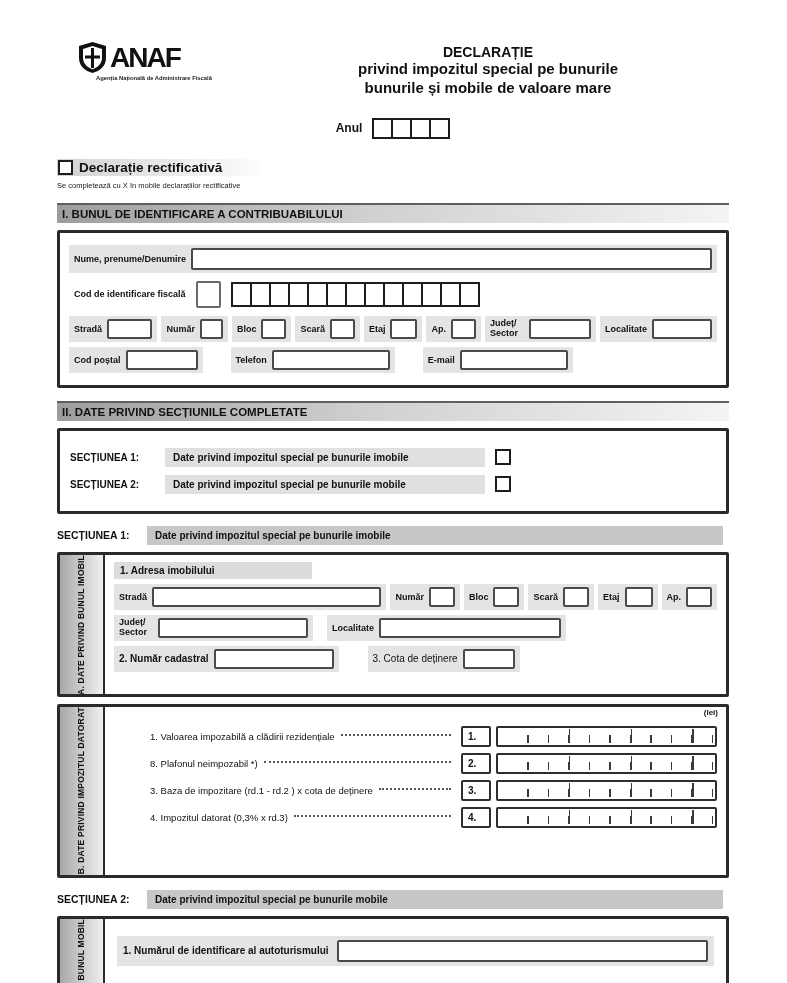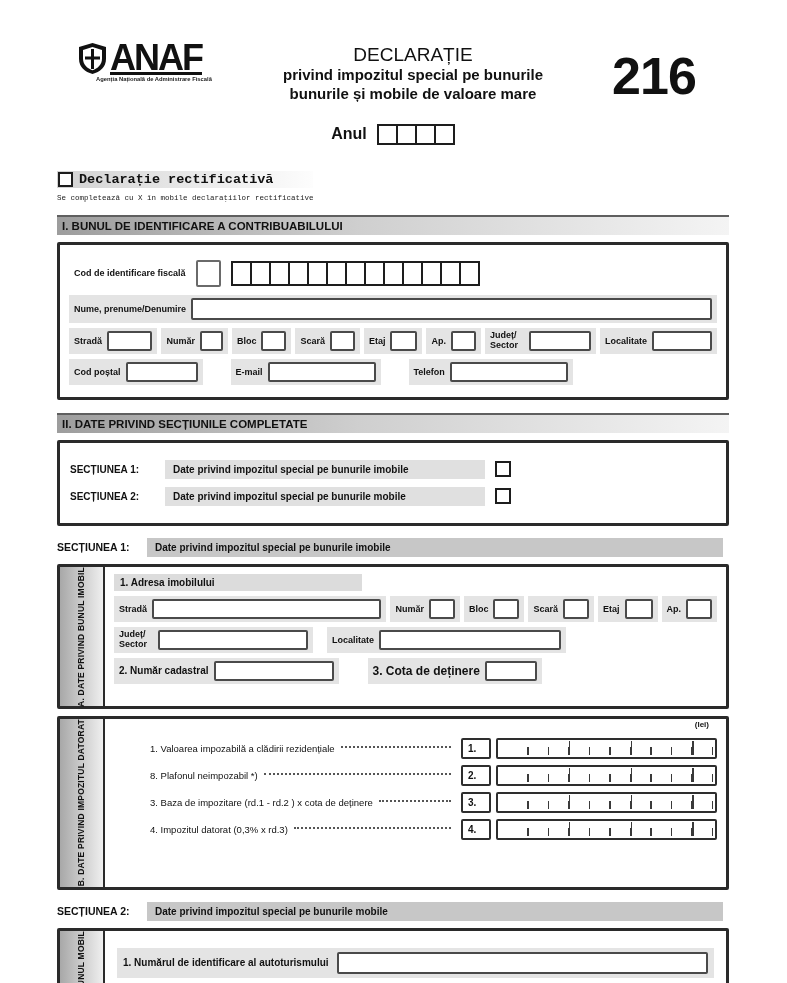--- a/index.html
+++ b/index.html
@@ -9,36 +9,36 @@
     font-family: "Liberation Sans", sans-serif;
     color: #111;
     position: relative;
   }
   .page { position: absolute; left: 57px; top: 0; width: 672px; }
 
   
   .header { display:flex; margin-top: 42px; align-items: flex-start; }
   .logo-block { width: 190px; padding-left: 22px; }
   .logo-row { display:flex; align-items:center; gap:4px; }
-  .logo-text { font-size: 36px; font-weight: 800; letter-spacing: -2px; line-height: 0.9; text-decoration: underline; }
+  .logo-text { font-size: 28px; font-weight: 800; letter-spacing: -2px; line-height: 0.9; }
   .logo-sub { font-size: 5.8px; font-weight: 600; color:#222; margin-top: 2px; text-align:center; width: 150px; }
   .title-block { flex: 1; text-align: center; padding-top: 2px; }
-  .title-l1 { font-size: 19px; font-weight: 400; }
+  .title-l1 { font-size: 14px; font-weight: 700; }
   .title-l2, .title-l3 { font-size: 15px; font-weight: 800; line-height: 1.25; }
   .form-number { width: 150px; text-align: center; font-size: 52px; font-weight: 800; line-height: 1; padding-top: 8px; letter-spacing: -1px; }
 
   
   .anul-row { display:flex; justify-content:center; align-items:center; gap: 10px; margin-top: 20px; }
-  .anul-label { font-size: 16px; font-weight: 800; text-align: center; }
+  .anul-label { font-size: 12px; font-weight: 800; text-align: center; }
   .cellgroup { display:flex; }
   .cell { width: 21px; height: 21px; background:#fff; border: 2px solid #1d1d1d; margin-left: -2px; }
   .cell:first-child { margin-left: 0; }
 
   
-  .rectif { margin-top: 26px; font-family: Liberation Mono, monospace; }
+  .rectif { margin-top: 20px; }
   .rectif-strip { display:inline-flex; align-items:center; gap:6px; background: linear-gradient(90deg,#d2d2d2,#fdfdfd); padding: 1px 40px 1px 1px; }
   .rectif-box { width: 15px; height: 15px; background:#fff; border: 2.5px solid #1d1d1d; }
   .rectif-label { font-size: 13.5px; font-weight: 800; }
   .rectif-note { font-size: 7.5px; margin-top: 2px; color:#222; }
 
   
   .sec-header {
     margin-top: 13px;
     height: 20px;
     display:flex; align-items:center;
@@ -85,24 +85,24 @@
     border-right: 2.5px solid #2a2a2a;
     display:flex; align-items:center; justify-content:center;
   }
   .side span {
     writing-mode: vertical-rl; transform: rotate(180deg);
     font-size: 8.5px; font-weight: 800; text-align: center;
     line-height: 1.5; letter-spacing: 0.2px;
   }
   .block-content { flex: 1; padding: 7px 9px; position: relative; }
 
-  .atitle { background:#dcdcdc; font-size: 10px; font-weight: 800; padding: 3px 6px; width: 248px; margin-bottom: 2px; }
-
-  
-  .unit { position:absolute; top: 1px; right: 17px; font-size: 8px; font-weight: 600; }
+  .atitle { background:#dcdcdc; font-size: 10px; font-weight: 800; padding: 3px 6px; width: 198px; margin-bottom: 2px; }
+
+  
+  .unit { position:absolute; top: 1px; right: 8px; font-size: 8px; font-weight: 600; }
   .brow { display:flex; align-items:center; margin: 6px 0; }
   .btext { font-size: 9.5px; white-space: nowrap; margin-left: 36px; }
   .leader { flex: 1; border-bottom: 2px dotted #555; margin: 0 10px 3px 6px; min-width: 20px; }
   .answer { display:flex; width: 256px; }
   .ansnum { width: 30px; height: 21px; border: 2px solid #2e2e2e; border-radius: 2px; font-size: 10px; font-weight: 700; padding: 3px 0 0 5px; background:#fff; }
   .ansbox { flex: 1; height: 21px; border: 2px solid #2e2e2e; border-radius: 2px; margin-left: 5px; position: relative; background:#fff; overflow:hidden; }
   .ansbox::before { content:""; position:absolute; left: 10px; right: 0; bottom: 2px; height: 8px;
     background: repeating-linear-gradient(90deg, transparent 0 19px, #3a3a3a 19px 20.5px); }
   .ansbox::after { content:""; position:absolute; left: 10px; right: 0; bottom: 2px; height: 14px;
     background: repeating-linear-gradient(90deg, transparent 0 60.5px, #3a3a3a 60.5px 62px); }
@@ -134,21 +134,20 @@
         </span>
         <span class="logo-text">ANAF</span>
       </div>
       <div class="logo-sub">Agenția Națională de Administrare Fiscală</div>
     </div>
     <div class="title-block">
       <div class="title-l1">DECLARAȚIE</div>
       <div class="title-l2">privind impozitul special pe bunurile</div>
       <div class="title-l3">bunurile și mobile de valoare mare</div>
     </div>
-    <div class="form-number">216</div>
   </div>
 
   <div class="anul-row">
     <span class="anul-label">Anul</span>
     <span class="cellgroup">
       <span class="cell"></span>
       <span class="cell"></span>
       <span class="cell"></span>
       <span class="cell"></span>
     </span>
@@ -159,20 +158,26 @@
       <span class="rectif-box"></span>
       <span class="rectif-label">Declarație rectificativă</span>
     </div>
     <div class="rectif-note">Se completează cu X în mobile declarațiilor rectificative</div>
   </div>
 
   <div class="sec-header">I. BUNUL DE IDENTIFICARE A CONTRIBUABILULUI</div>
   <div class="hbox">
     <div class="sec1-inner">
       <div class="irow">
+        <div class="pair name-pair">
+          <span class="plabel">Nume, prenume/Denumire</span>
+          <span class="inputbox"></span>
+        </div>
+      </div>
+      <div class="irow">
         <div class="pair cif-pair">
           <span class="plabel">Cod de identificare fiscală</span>
           <span class="cif-single"></span>
           <span class="cellgroup cif-cells">
             <span class="cell"></span>
             <span class="cell"></span>
             <span class="cell"></span>
             <span class="cell"></span>
             <span class="cell"></span>
             <span class="cell"></span>
@@ -180,26 +185,20 @@
             <span class="cell"></span>
             <span class="cell"></span>
             <span class="cell"></span>
             <span class="cell"></span>
             <span class="cell"></span>
             <span class="cell"></span>
           </span>
         </div>
       </div>
       <div class="irow">
-        <div class="pair name-pair">
-          <span class="plabel">Nume, prenume/Denumire</span>
-          <span class="inputbox"></span>
-        </div>
-      </div>
-      <div class="irow">
         <div class="pair" style="flex:1">
           <span class="plabel">Stradă</span>
           <span class="inputbox" style="flex:1"></span>
         </div>
         <div class="pair">
           <span class="plabel">Număr</span>
           <span class="inputbox" style="width:23px"></span>
         </div>
         <div class="pair">
           <span class="plabel">Bloc</span>
@@ -225,26 +224,26 @@
           <span class="plabel">Localitate</span>
           <span class="inputbox" style="width:60px"></span>
         </div>
       </div>
       <div class="irow" style="gap:28px">
         <div class="pair">
           <span class="plabel">Cod poștal</span>
           <span class="inputbox" style="width:72px"></span>
         </div>
         <div class="pair">
+          <span class="plabel">Telefon</span>
+          <span class="inputbox" style="width:118px"></span>
+        </div>
+        <div class="pair">
           <span class="plabel">E-mail</span>
           <span class="inputbox" style="width:108px"></span>
-        </div>
-        <div class="pair">
-          <span class="plabel">Telefon</span>
-          <span class="inputbox" style="width:118px"></span>
         </div>
       </div>
     </div>
   </div>
 
   <div class="sec-header">II. DATE PRIVIND SECȚIUNILE COMPLETATE</div>
   <div class="hbox">
     <div class="sec2-inner">
       <div class="s2row">
         <span class="s2label">SECȚIUNEA 1:</span>
@@ -306,21 +305,21 @@
           <span class="plabel">Localitate</span>
           <span class="inputbox" style="width:182px"></span>
         </div>
       </div>
       <div class="irow" style="gap:29px">
         <div class="pair">
           <span class="plabel" style="font-size:10px;font-weight:800">2. Număr cadastral</span>
           <span class="inputbox" style="width:120px"></span>
         </div>
         <div class="pair">
-          <span class="plabel" style="font-size:12px;font-weight:700">3. Cota  de deținere</span>
+          <span class="plabel" style="font-size:10px;font-weight:400">3. Cota  de deținere</span>
           <span class="inputbox" style="width:52px"></span>
         </div>
       </div>
     </div>
   </div>
 
   <div class="block">
     <div class="side">
       <span>B. DATE PRIVIND IMPOZITUL DATORAT</span>
     </div>

